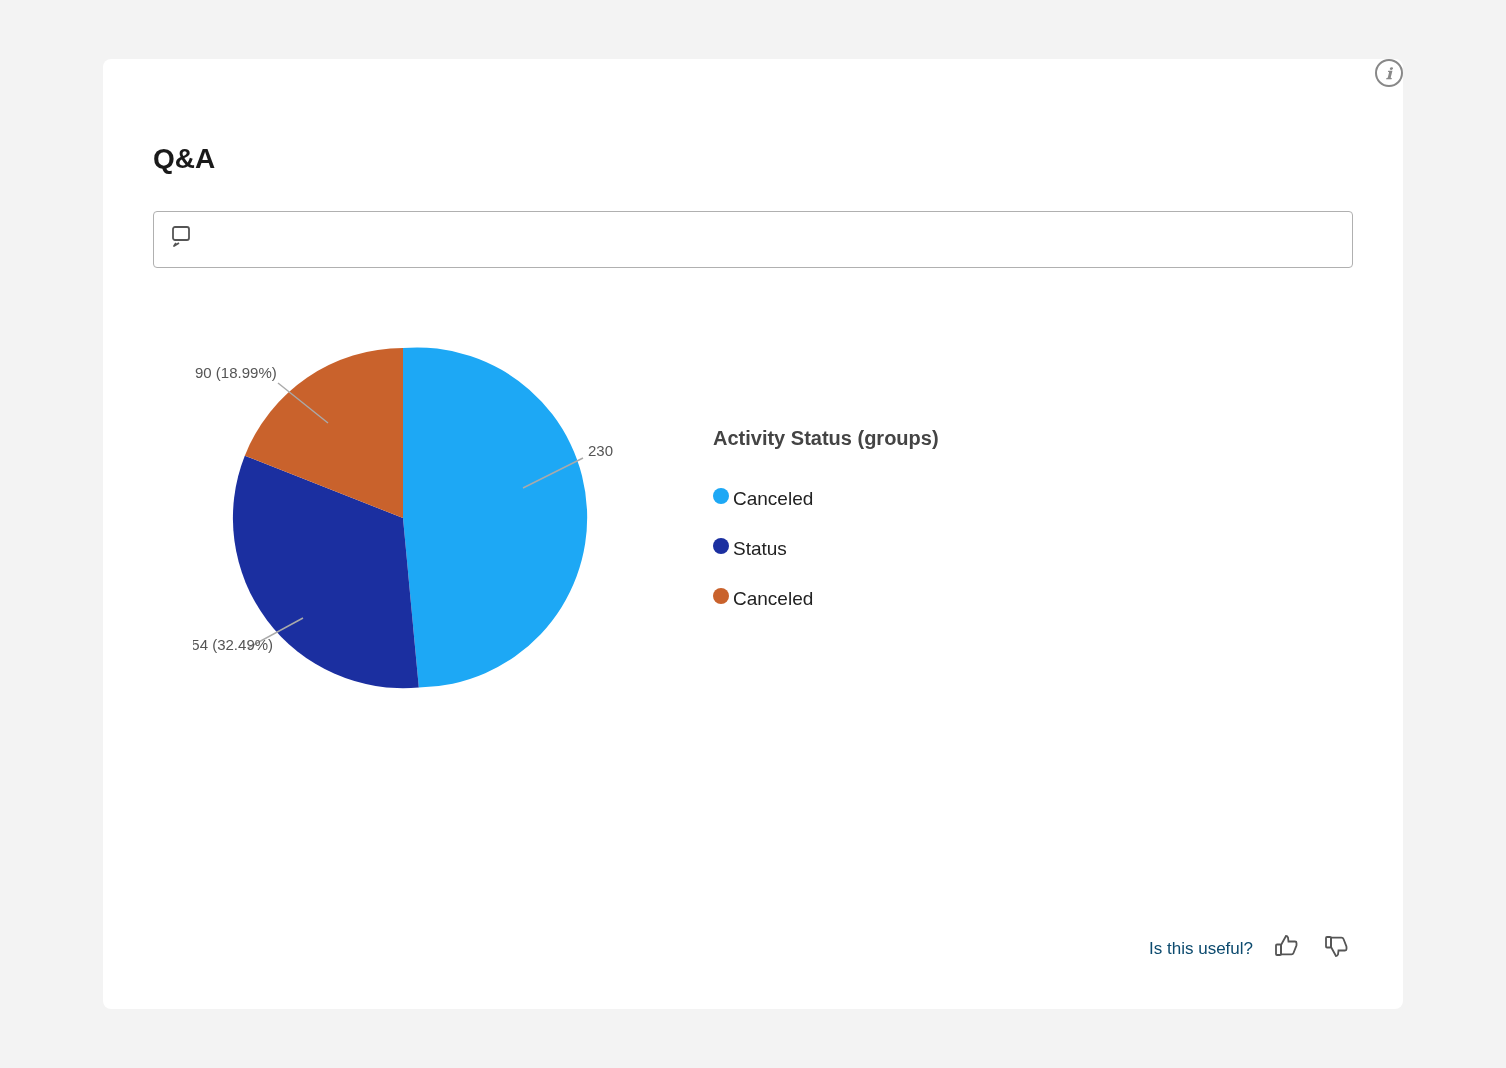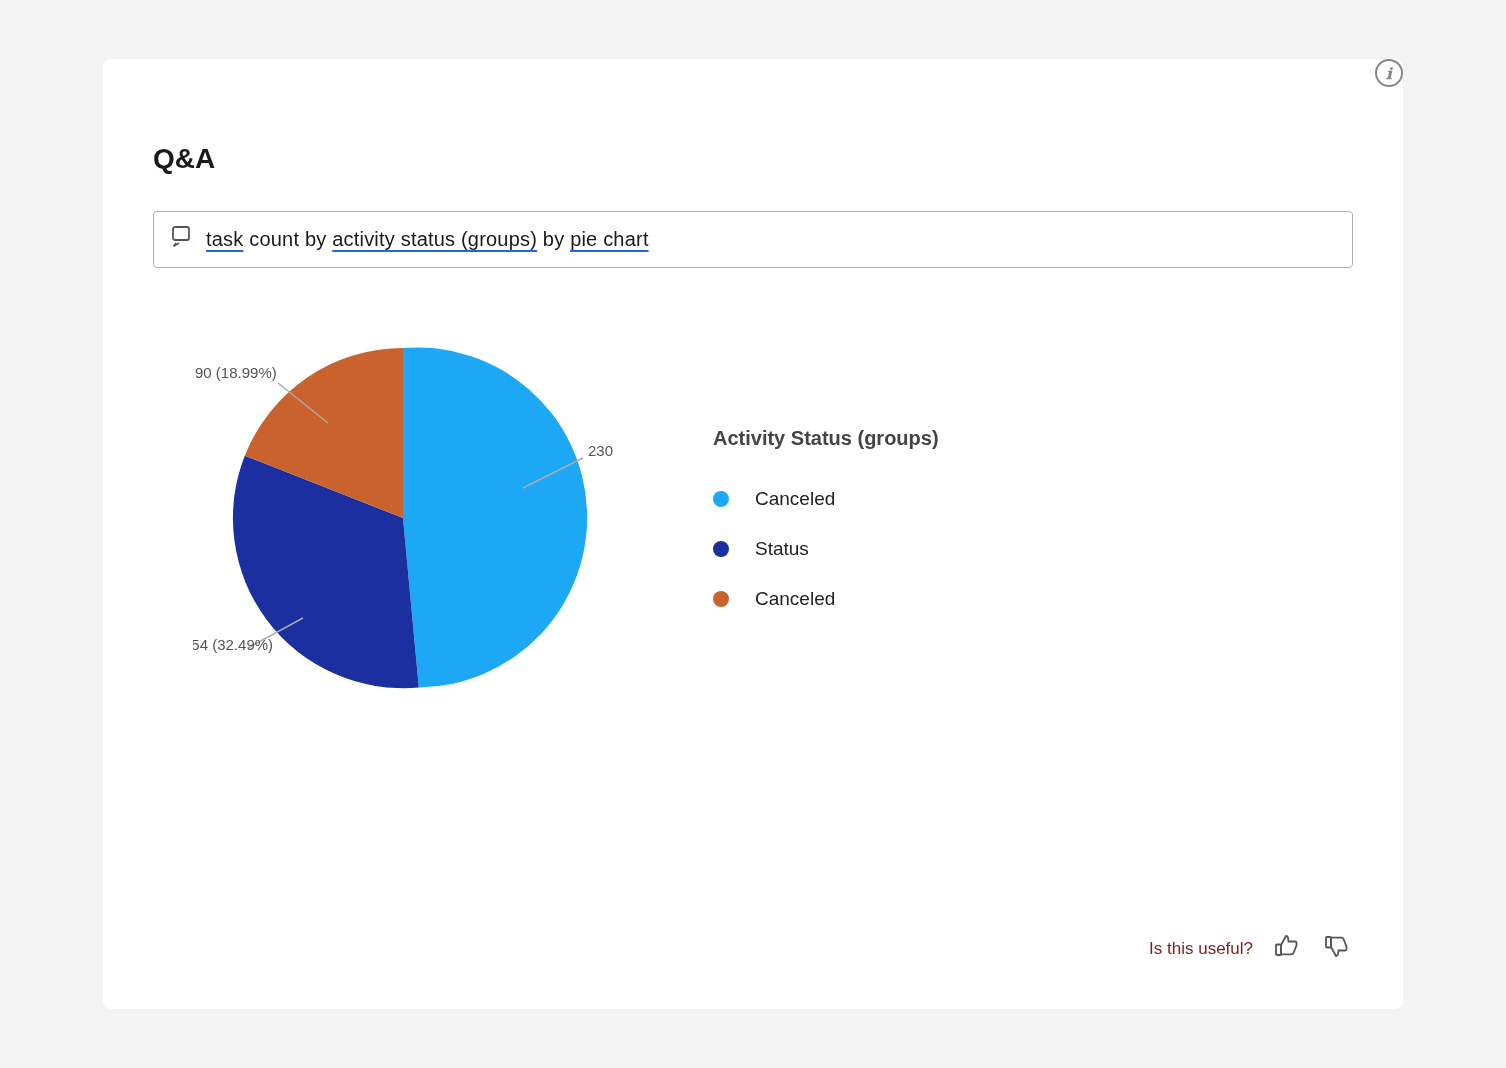--- a/index.html
+++ b/index.html
@@ -77,22 +77,22 @@
       margin-left: 40px;
     }
     .legend-title {
       font-size: 20px;
       font-weight: 700;
       color: #444;
       margin-bottom: 10px;
     }
     .legend-item {
       display: flex;
-      align-items: center;
-      gap: 26px;
+      align-items: flex-start;
+      gap: 4px;
       font-size: 19px;
       color: #222;
     }
     .legend-dot {
       width: 16px;
       height: 16px;
       border-radius: 50%;
       flex-shrink: 0;
     }
     .info-icon {
@@ -114,21 +114,21 @@
       cursor: pointer;
     }
     .footer {
       position: absolute;
       bottom: 40px;
       right: 50px;
       display: flex;
       align-items: center;
       gap: 16px;
       font-size: 17px;
-      color: #7f1d1d;
+      color: #0c4a6e;
     }
     .thumb-btn {
       background: none;
       border: none;
       cursor: pointer;
       font-size: 22px;
       color: #666;
       padding: 4px;
     }
     .label-text {
@@ -150,23 +150,20 @@
 
   <div class="page-title">Q&amp;A</div>
 
   <div class="search-box">
     <span class="search-icon-wrap">
       <svg width="22" height="22" viewBox="0 0 22 22" fill="none" xmlns="http://www.w3.org/2000/svg">
         <rect x="1" y="1" width="16" height="13" rx="2" stroke="#555" stroke-width="1.8" fill="none"></rect>
         <path d="M4 17 L2 20 L7 17" stroke="#555" stroke-width="1.8" fill="none" stroke-linejoin="round"></path>
       </svg>
     </span>
-    <span class="search-text">
-      <span class="underline">task</span> count by <span class="underline">activity status (groups)</span> by <span class="underline">pie chart</span>
-    </span>
   </div>
 
   <div class="chart-area">
 
     <div class="pie-container">
       <svg viewBox="0 0 420 420" xmlns="http://www.w3.org/2000/svg">
 
         <path d="M 210 40
                  A 170 170 0 1 1 225.8 379.4
                  L 210 210 Z" fill="#1da8f5"></path>

